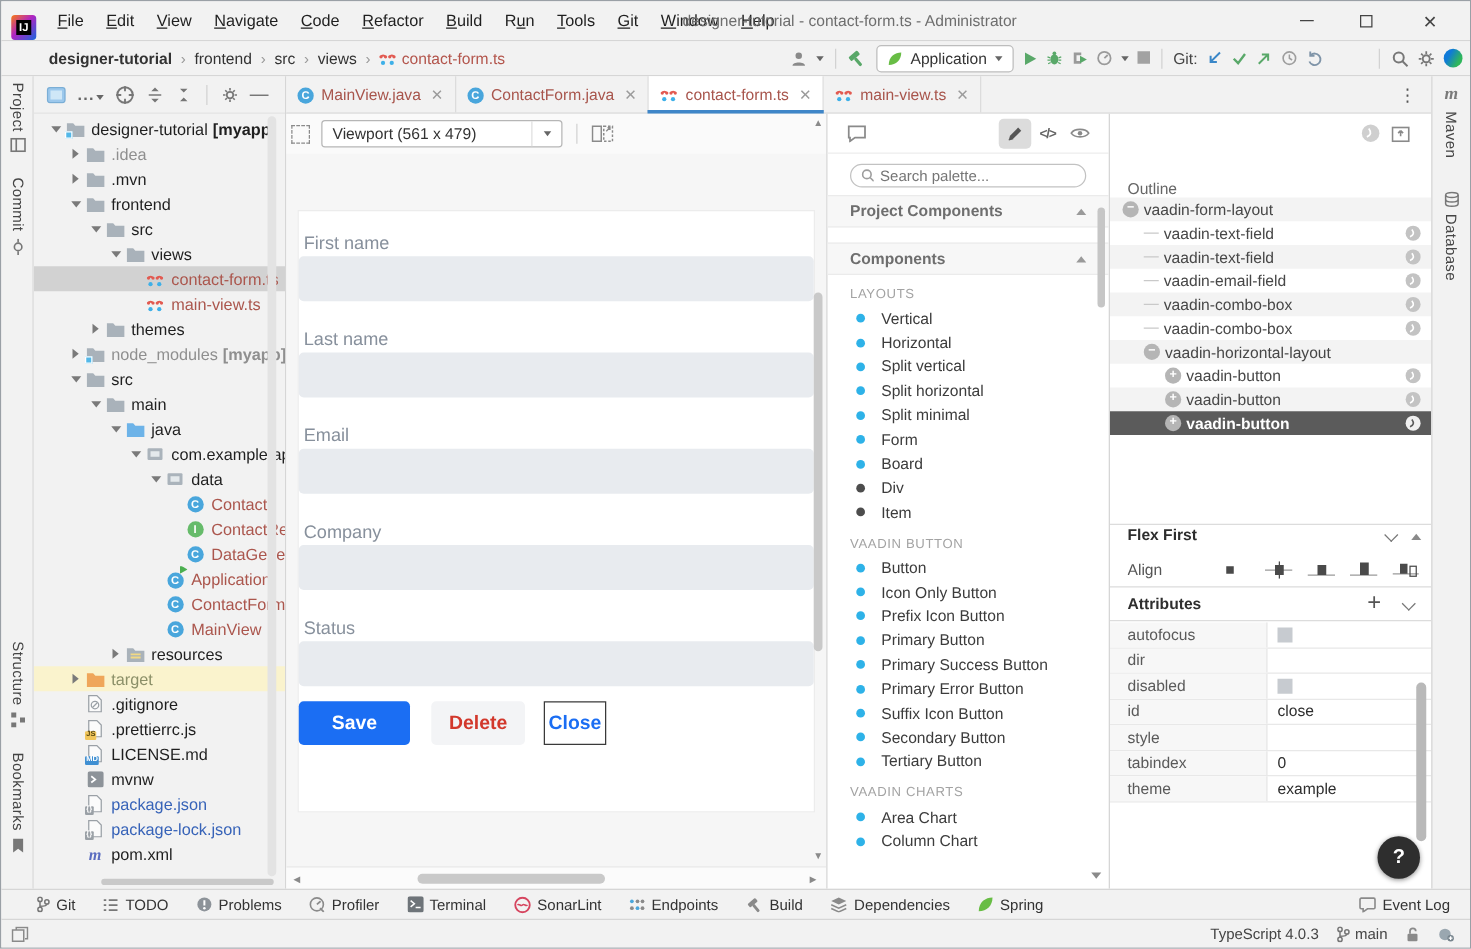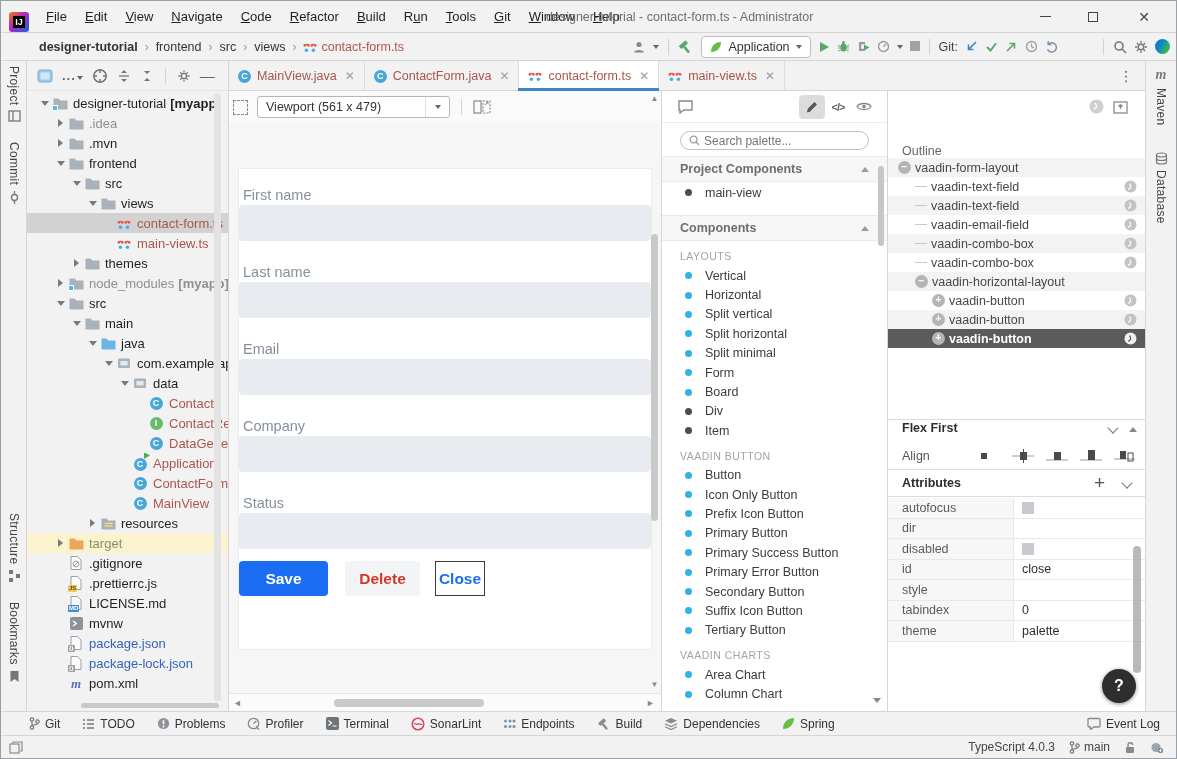--- a/index.html
+++ b/index.html
@@ -866,24 +866,20 @@
           <circle cx="4.5" cy="4.5" r="3.4" fill="none" stroke="#9e9e9e" stroke-width="1.3"></circle>
           <path d="M7 7l3 3" stroke="#9e9e9e" stroke-width="1.3"></path>
         </svg>
       <input placeholder="Search palette..." style="">
     </div>
     <div id="pbody">
         <div class="psec">
           <span>Project Components</span>
           <span class="tri-up"></span>
         </div>
-        <div class="pitem">
-          <span class="pdot dark"></span>
-          <span>main-view</span>
-        </div>
         <div class="pgap"></div>
         <div class="psec">
           <span>Components</span>
           <span class="tri-up"></span>
         </div>
         <div class="pgroup">LAYOUTS</div>
         <div class="pitem compact">
           <span class="pdot"></span>
           <span>Vertical</span>
         </div>
@@ -939,25 +935,25 @@
         <div class="pitem compact">
           <span class="pdot"></span>
           <span>Primary Success Button</span>
         </div>
         <div class="pitem compact">
           <span class="pdot"></span>
           <span>Primary Error Button</span>
         </div>
         <div class="pitem compact">
           <span class="pdot"></span>
+          <span>Suffix Icon Button</span>
+        </div>
+        <div class="pitem compact">
+          <span class="pdot"></span>
           <span>Secondary Button</span>
-        </div>
-        <div class="pitem compact">
-          <span class="pdot"></span>
-          <span>Suffix Icon Button</span>
         </div>
         <div class="pitem compact">
           <span class="pdot"></span>
           <span>Tertiary Button</span>
         </div>
         <div class="pgroup">VAADIN CHARTS</div>
         <div class="pitem compact">
           <span class="pdot"></span>
           <span>Area Chart</span>
         </div>
@@ -1155,21 +1151,21 @@
         <div class="arow">
           <div class="aname">style</div>
           <div class="aval"></div>
         </div>
         <div class="arow">
           <div class="aname">tabindex</div>
           <div class="aval">0</div>
         </div>
         <div class="arow">
           <div class="aname">theme</div>
-          <div class="aval">palette</div>
+          <div class="aval">example</div>
         </div>
       </div>
     <div id="insscroll"></div>
     <div class="help">?</div>
   </div>
 
   <div id="rightstripe">
       <div class="stripebtn">
         <span><span class="mvnletter">m</span></span>
         <span class="vlabel">Maven</span>

